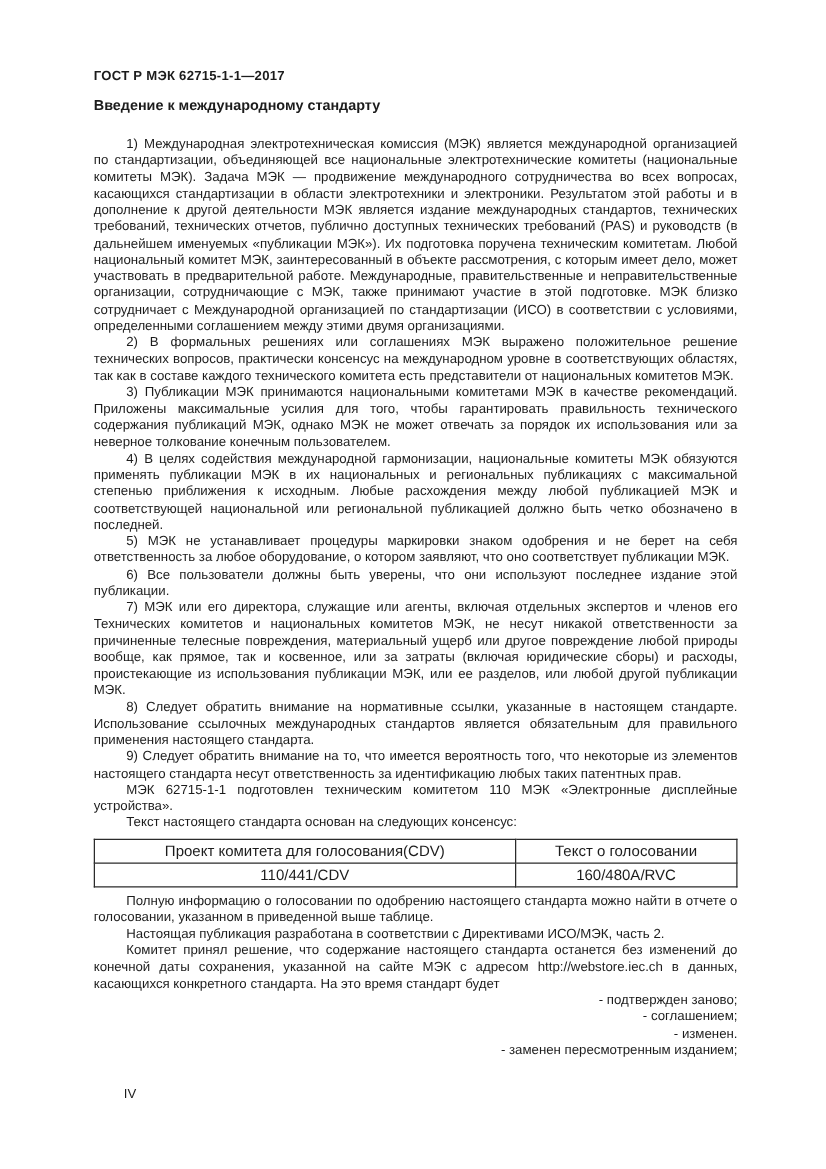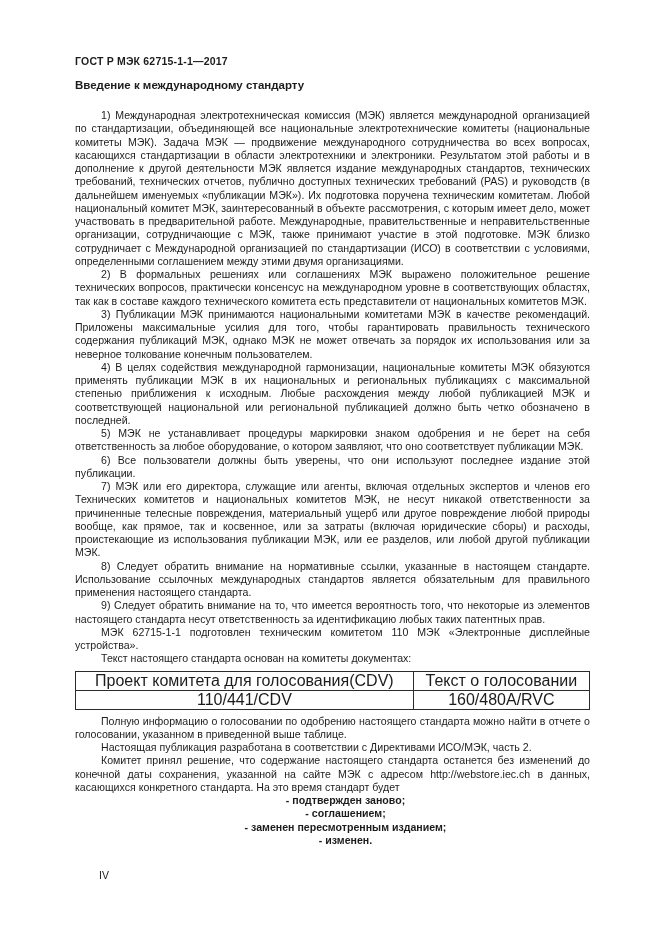--- a/index.html
+++ b/index.html
@@ -38,29 +38,28 @@
     text-align: justify;
     text-indent: 26px;
   }
   table.vote-table {
     border-collapse: collapse;
     width: 100%;
     margin: 5px 0 5px 0;
   }
   table.vote-table td {
     border: 1px solid #2b2b2b;
-    font-size: 16px;
+    font-size: 12px;
     line-height: 12px;
     text-align: center;
     padding: 3px 4px;
     font-weight: normal;
   }
   .body-text p.list-item {
-    text-align: center;
-    font-weight: bold;
+    text-align: right;
   }
   .page-number {
     position: absolute;
     left: 75px;
     top: 869px;
     font-size: 10.5px;
     margin-left: 24px;
   }
 </style>
 </head>
@@ -76,40 +75,40 @@
     <p>1) Международная электротехническая комиссия (МЭК) является международной организацией по стандартизации, объединяющей все национальные электротехнические комитеты (национальные комитеты МЭК). Задача МЭК — продвижение международного сотрудничества во всех вопросах, касающихся стандартизации в области электротехники и электроники. Результатом этой работы и в дополнение к другой деятельности МЭК является издание международных стандартов, технических требований, технических отчетов, публично доступных технических требований (PAS) и руководств (в дальнейшем именуемых «публикации МЭК»). Их подготовка поручена техническим комитетам. Любой национальный комитет МЭК, заинтересованный в объекте рассмотрения, с которым имеет дело, может участвовать в предварительной работе. Международные, правительственные и неправительственные организации, сотрудничающие с МЭК, также принимают участие в этой подготовке. МЭК близко сотрудничает с Международной организацией по стандартизации (ИСО) в соответствии с условиями, определенными соглашением между этими двумя организациями.</p>
     <p>2) В формальных решениях или соглашениях МЭК выражено положительное решение технических вопросов, практически консенсус на международном уровне в соответствующих областях, так как в составе каждого технического комитета есть представители от национальных комитетов МЭК.</p>
     <p>3) Публикации МЭК принимаются национальными комитетами МЭК в качестве рекомендаций. Приложены максимальные усилия для того, чтобы гарантировать правильность технического содержания публикаций МЭК, однако МЭК не может отвечать за порядок их использования или за неверное толкование конечным пользователем.</p>
     <p>4) В целях содействия международной гармонизации, национальные комитеты МЭК обязуются применять публикации МЭК в их национальных и региональных публикациях с максимальной степенью приближения к исходным. Любые расхождения между любой публикацией МЭК и соответствующей национальной или региональной публикацией должно быть четко обозначено в последней.</p>
     <p>5) МЭК не устанавливает процедуры маркировки знаком одобрения и не берет на себя ответственность за любое оборудование, о котором заявляют, что оно соответствует публикации МЭК.</p>
     <p>6) Все пользователи должны быть уверены, что они используют последнее издание этой публикации.</p>
     <p>7) МЭК или его директора, служащие или агенты, включая отдельных экспертов и членов его Технических комитетов и национальных комитетов МЭК, не несут никакой ответственности за причиненные телесные повреждения, материальный ущерб или другое повреждение любой природы вообще, как прямое, так и косвенное, или за затраты (включая юридические сборы) и расходы, проистекающие из использования публикации МЭК, или ее разделов, или любой другой публикации МЭК.</p>
     <p>8) Следует обратить внимание на нормативные ссылки, указанные в настоящем стандарте. Использование ссылочных международных стандартов является обязательным для правильного применения настоящего стандарта.</p>
     <p>9) Следует обратить внимание на то, что имеется вероятность того, что некоторые из элементов настоящего стандарта несут ответственность за идентификацию любых таких патентных прав.</p>
     <p>МЭК 62715-1-1 подготовлен техническим комитетом 110 МЭК «Электронные дисплейные устройства».</p>
-    <p>Текст настоящего стандарта основан на комитеты документах:</p>
+    <p>Текст настоящего стандарта основан на следующих консенсус:</p>
 
     <table class="vote-table">
       <tbody>
         <tr>
           <td>Проект комитета для голосования(CDV)</td>
           <td>Текст о голосовании</td>
         </tr>
         <tr>
           <td>110/441/CDV</td>
           <td>160/480A/RVC</td>
         </tr>
       </tbody>
     </table>
 
     <p>Полную информацию о голосовании по одобрению настоящего стандарта можно найти в отчете о голосовании, указанном в приведенной выше таблице.</p>
     <p>Настоящая публикация разработана в соответствии с Директивами ИСО/МЭК, часть 2.</p>
     <p>Комитет принял решение, что содержание настоящего стандарта останется без изменений до конечной даты сохранения, указанной на сайте МЭК с адресом http://webstore.iec.ch в данных, касающихся конкретного стандарта. На это время стандарт будет</p>
 
     <p class="list-item">- подтвержден заново;</p>
     <p class="list-item">- соглашением;</p>
+    <p class="list-item">- изменен.</p>
     <p class="list-item">- заменен пересмотренным изданием;</p>
-    <p class="list-item">- изменен.</p>
   </div>
 
 </div>
 
 <div class="page-number">IV</div>
 
 </body></html>

